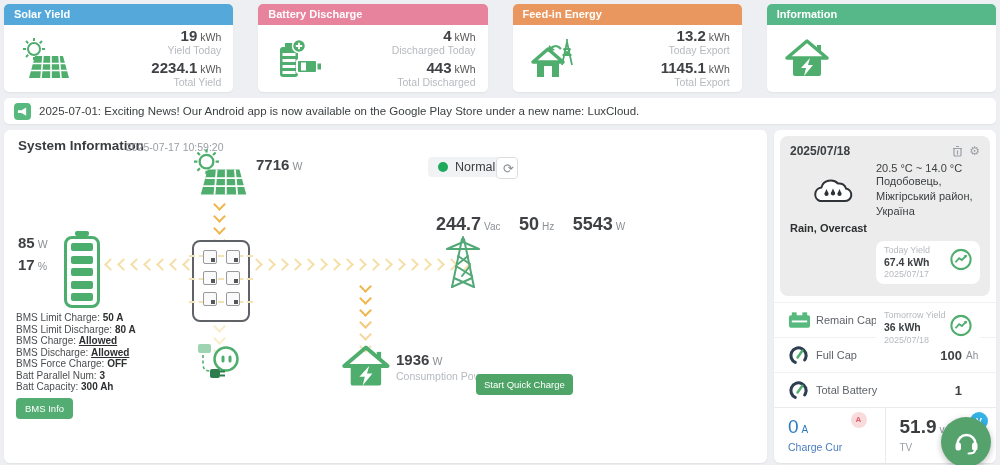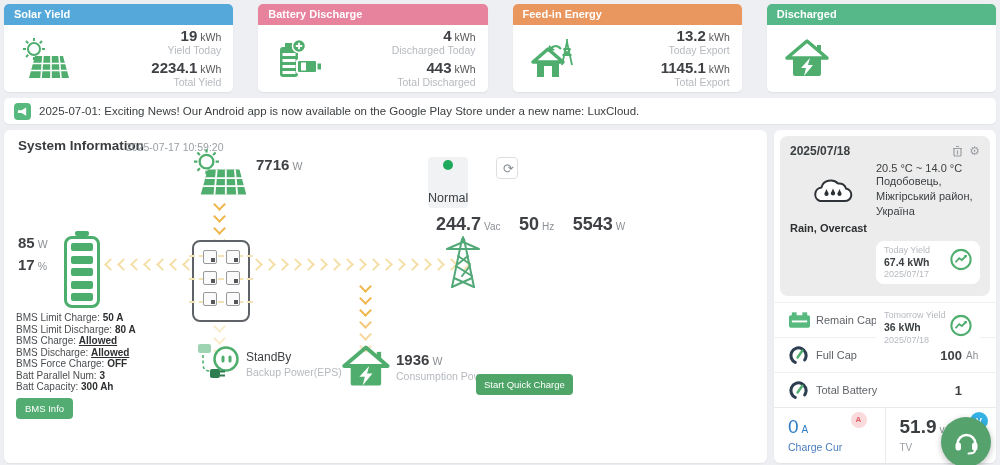--- a/index.html
+++ b/index.html
@@ -33,21 +33,21 @@
   .side{width:222px;flex:0 0 auto;overflow:hidden;}
 
   .abs{position:absolute;}
   .sys-title{left:14px;top:8px;font-size:13.5px;font-weight:bold;color:#3a3d40;text-align:center;}
   .sys-time{left:122px;top:11px;font-size:10.5px;color:#9aa0a6;}
 
   .pv-val{left:252px;top:26px;}
   .big-val{font-size:15px;font-weight:bold;color:#3f4144;}
   .small-unit{font-size:10.5px;color:#8a8f94;margin-left:3px;font-weight:normal;}
 
-  .status-pill{left:424px;top:27px;display:flex;align-items:center;gap:21px;background:#f1f2f3;border-radius:4px;padding:3px 0;flex-direction:column;}
+  .status-pill{left:424px;top:27px;display:flex;align-items:center;gap:7px;background:#f1f2f3;border-radius:4px;padding:3px 10px;}
   .status-dot{width:10px;height:10px;border-radius:50%;background:#1fa95c;}
   .status-pill .st{font-size:12.5px;color:#3c4043;}
   .refresh-btn{left:492px;top:27px;width:22px;height:22px;border:1px solid #dcdfe2;border-radius:4px;background:#fff;color:#8a8f94;font-size:13px;line-height:20px;text-align:center;cursor:pointer;}
 
   .grid-vals{left:432px;top:84px;white-space:nowrap;}
   .gv{font-size:18px;font-weight:bold;color:#3f4144;}
   .gu{font-size:10px;color:#8a8f94;margin-left:3px;}
   .sp{margin-left:14px;}
 
   .bat-val{left:14px;top:102px;line-height:1.4;}
@@ -207,21 +207,21 @@
         <div class="card-vals">
           <div class="cv"><span class="v">13.2</span><span class="vu">kWh</span></div>
           <div class="cl">Today Export</div>
           <div class="cv"><span class="v">1145.1</span><span class="vu">kWh</span></div>
           <div class="cl">Total Export</div>
         </div>
       </div>
     </section>
 
     <section class="card">
-      <header class="card-head head-cons"><span>Discharged</span></header>
+      <header class="card-head head-cons"><span>Information</span></header>
       <div class="card-body">
         <span class="card-icon">
           <svg width="46" height="44" viewBox="0 0 46 44">
             <polygon points="2,22 22,5 42,22" fill="none" stroke="#4fae6d" stroke-width="3.5" stroke-linejoin="round"></polygon>
             <rect x="32" y="9" width="4" height="6" fill="#4fae6d"></rect>
             <rect x="8" y="21" width="28" height="19" rx="2" fill="#4fae6d"></rect>
             <polygon points="25,22 16,32 21,32 19,40 28,29 23,29" fill="#fff"></polygon>
           </svg>
         </span>
       </div>
@@ -366,24 +366,20 @@
       <div class="abs" style="left:192px;top:212px;">
         <svg width="48" height="44" viewBox="0 0 48 44">
           <rect x="2" y="2" width="13" height="9" rx="2" fill="#9ed4b2"></rect>
           <path d="M7 13v9q0 7 7 7h2" stroke="#4fae6d" stroke-width="1.6" fill="none" stroke-dasharray="3 2.5"></path>
           <circle cx="30" cy="17" r="11.5" fill="#fff" stroke="#4fae6d" stroke-width="2.5"></circle>
           <rect x="25.5" y="13.5" width="3" height="7" rx="1.5" fill="#4fae6d"></rect>
           <rect x="32.5" y="13.5" width="3" height="7" rx="1.5" fill="#4fae6d"></rect>
           <rect x="14" y="27" width="10" height="9" rx="2" fill="#2e7d4f"></rect>
           <path d="M24 29.5h5M24 33.5h5" stroke="#2e7d4f" stroke-width="2"></path>
         </svg>
-      </div>
-      <div class="abs eps-text">
-        <div class="eps-status">StandBy</div>
-        <div class="sub-label">Backup Power(EPS)</div>
       </div>
 
       <div class="abs" style="left:338px;top:212px;">
         <svg width="50" height="48" viewBox="0 0 46 44">
           <polygon points="2,22 22,5 42,22" fill="none" stroke="#4fae6d" stroke-width="3.5" stroke-linejoin="round"></polygon>
           <rect x="32" y="9" width="4" height="6" fill="#4fae6d"></rect>
           <rect x="8" y="21" width="28" height="19" rx="2" fill="#4fae6d"></rect>
           <polygon points="25,22 16,32 21,32 19,40 28,29 23,29" fill="#fff"></polygon>
         </svg>
       </div>

